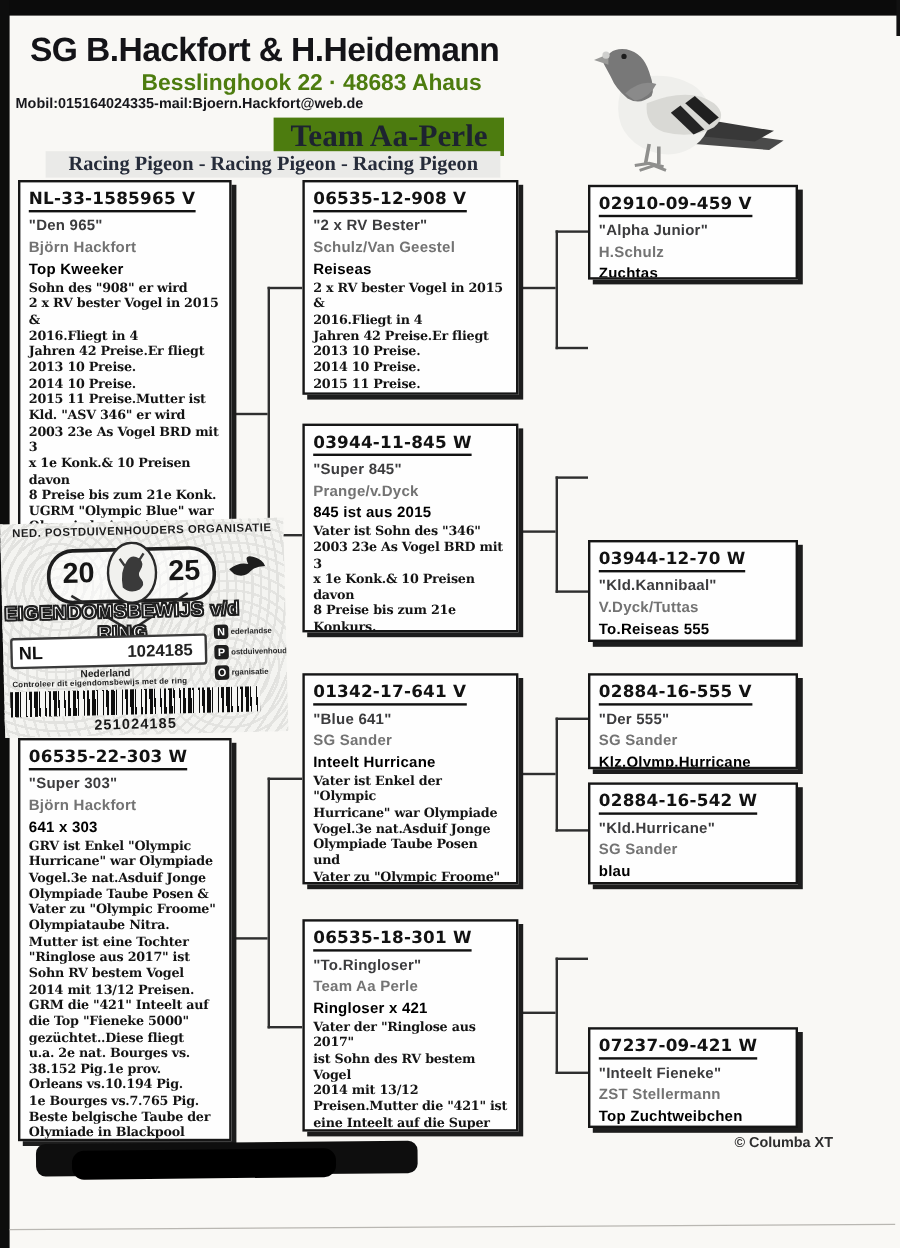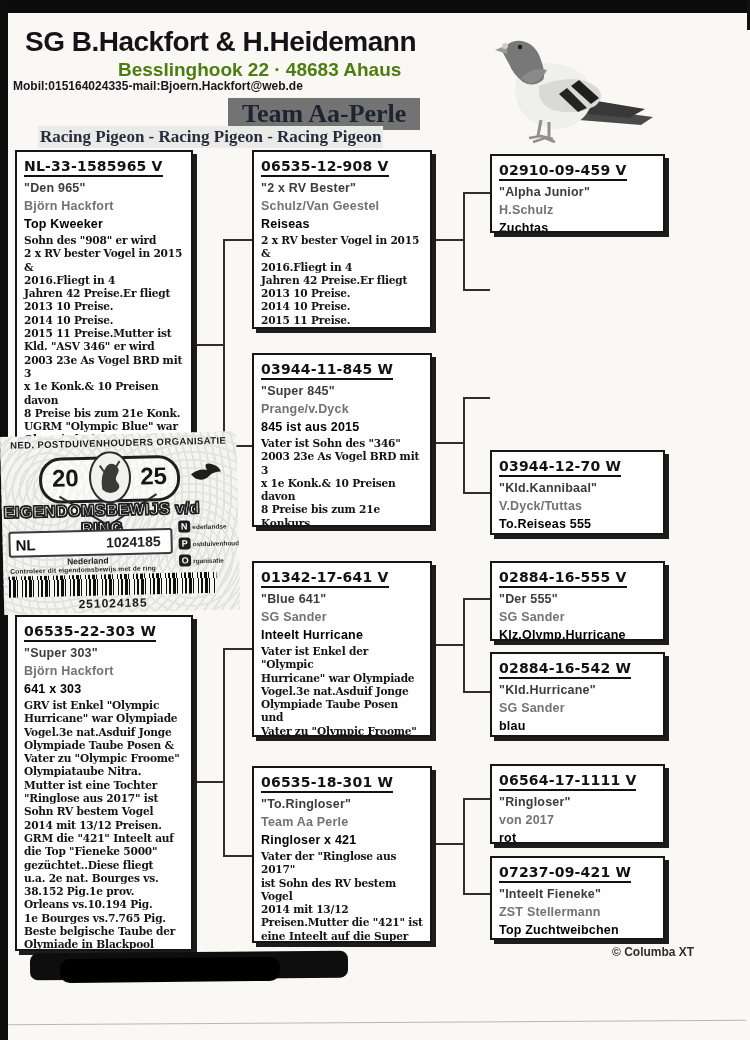--- a/index.html
+++ b/index.html
@@ -6,23 +6,23 @@
   .page{position:relative;width:750px;height:1040px;background:#f9f8f5;overflow:hidden;
         font-family:"Liberation Sans",sans-serif;color:#17171a;}
   .scan-top{position:absolute;left:0;top:0;width:750px;height:13px;background:#0b0b0b;}
   .scan-left{position:absolute;left:0;top:0;width:8px;height:1040px;background:#0d0d0d;}
   .scan-right{position:absolute;right:0;top:0;width:3px;height:30px;background:#111;}
 
   
   .h-title{position:absolute;left:25px;top:26px;font-size:28px;font-weight:bold;letter-spacing:-.5px;color:#141418;}
   .h-addr{position:absolute;left:118px;top:59px;font-size:19px;font-weight:bold;color:#4d7c0f;}
   .h-mobil{position:absolute;left:13px;top:79px;font-size:12px;font-weight:bold;color:#17171c;}
-  .h-team{position:absolute;left:228px;top:98px;background:#737373;padding:1px 14px;
+  .h-team{position:absolute;left:228px;top:98px;background:#4d7c0f;padding:1px 14px;
           font-family:"Liberation Serif",serif;font-size:26px;font-weight:bold;color:#1d2330;}
-  .h-band{position:absolute;left:38px;top:126px;background:#eaeae8;padding:1px 2px;
+  .h-band{position:absolute;left:38px;top:126px;background:#eaeae8;padding:1px 19px;
           font-family:"Liberation Serif",serif;font-size:17px;font-weight:bold;color:#262c3a;}
 
   
   .pbox{position:absolute;background:#fefefe;border:2px solid #161616;box-shadow:4px 4px 0 #1d1d1d;
         padding:5px 7px;overflow:hidden;box-sizing:border-box;}
   .ring{display:inline-block;font-family:"DejaVu Sans",sans-serif;font-size:14px;font-weight:bold;
         color:#121212;border-bottom:2.5px solid #121212;padding-bottom:1px;margin-bottom:4px;letter-spacing:.2px;}
   .pname{font-size:12.5px;font-weight:bold;color:#3c3c3e;margin-bottom:4px;letter-spacing:.2px;}
   .breeder{font-size:12.5px;font-weight:bold;color:#737373;margin-bottom:4px;letter-spacing:.2px;}
   .note{font-size:12.5px;font-weight:bold;color:#000000;margin-bottom:3px;letter-spacing:.2px;}
@@ -250,26 +250,20 @@
     <div class="ring">02884-16-555 V</div>
     <div class="pname">"Der 555"</div>
     <div class="breeder">SG Sander</div>
     <div class="note">Klz.Olymp.Hurricane</div>
   </div>
   <div class="pbox" style="left:490px;top:652px;width:175px;height:85px;">
     <div class="ring">02884-16-542 W</div>
     <div class="pname">"Kld.Hurricane"</div>
     <div class="breeder">SG Sander</div>
     <div class="note">blau</div>
-  </div>
-  <div class="pbox" style="left:490px;top:764px;width:175px;height:80px;">
-    <div class="ring">06564-17-1111 V</div>
-    <div class="pname">"Ringloser"</div>
-    <div class="breeder">von 2017</div>
-    <div class="note">rot</div>
   </div>
   <div class="pbox" style="left:490px;top:856px;width:175px;height:84px;">
     <div class="ring">07237-09-421 W</div>
     <div class="pname">"Inteelt Fieneke"</div>
     <div class="breeder">ZST Stellermann</div>
     <div class="note">Top Zuchtweibchen</div>
   </div>
 
   <div class="stamp">
     <div class="st-org">NED. POSTDUIVENHOUDERS ORGANISATIE</div>

